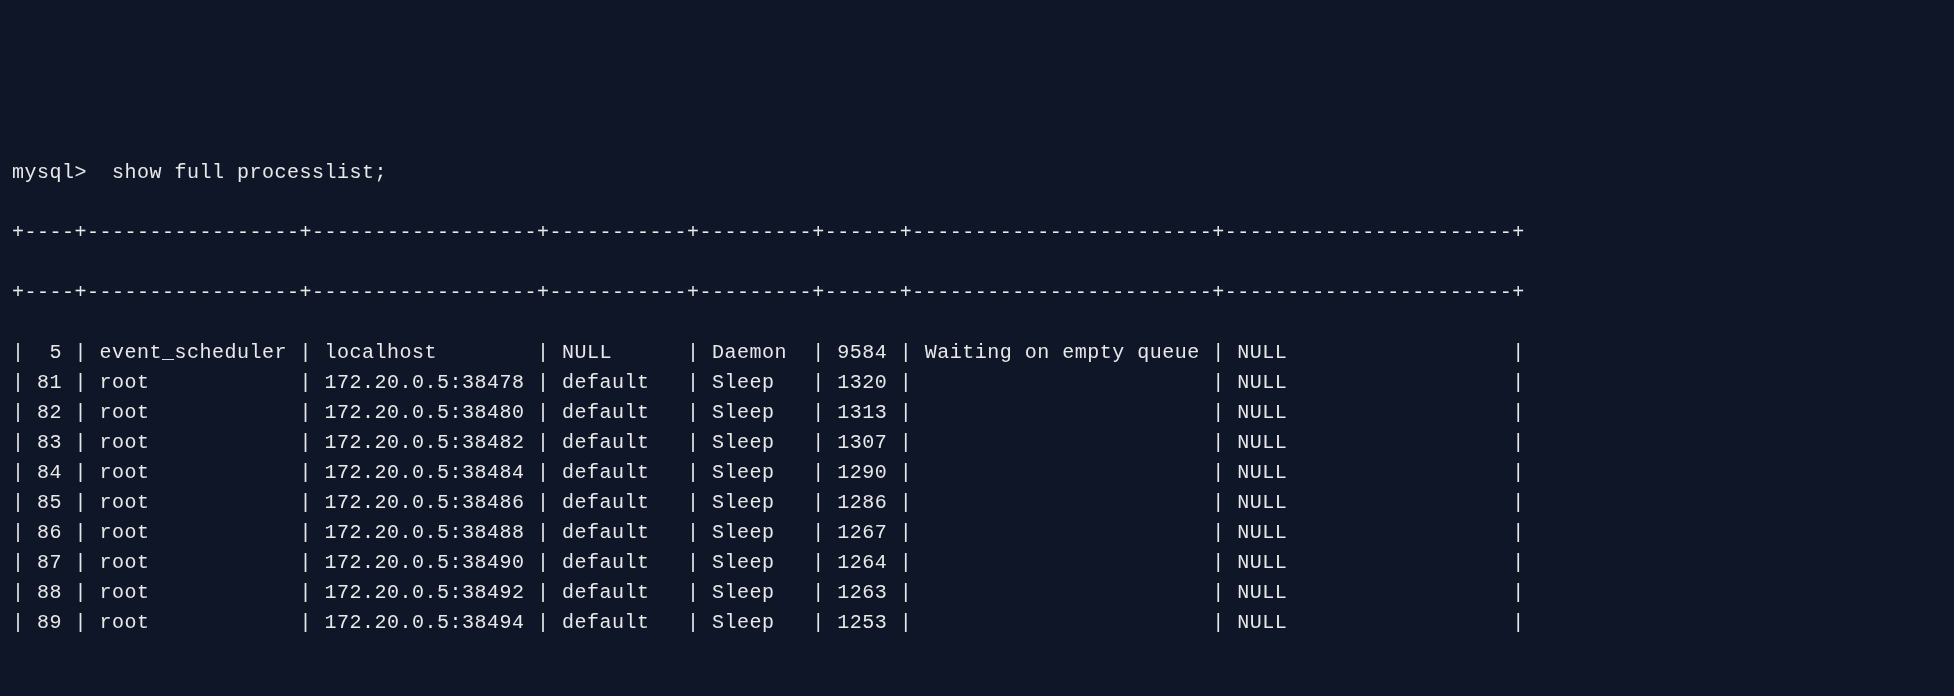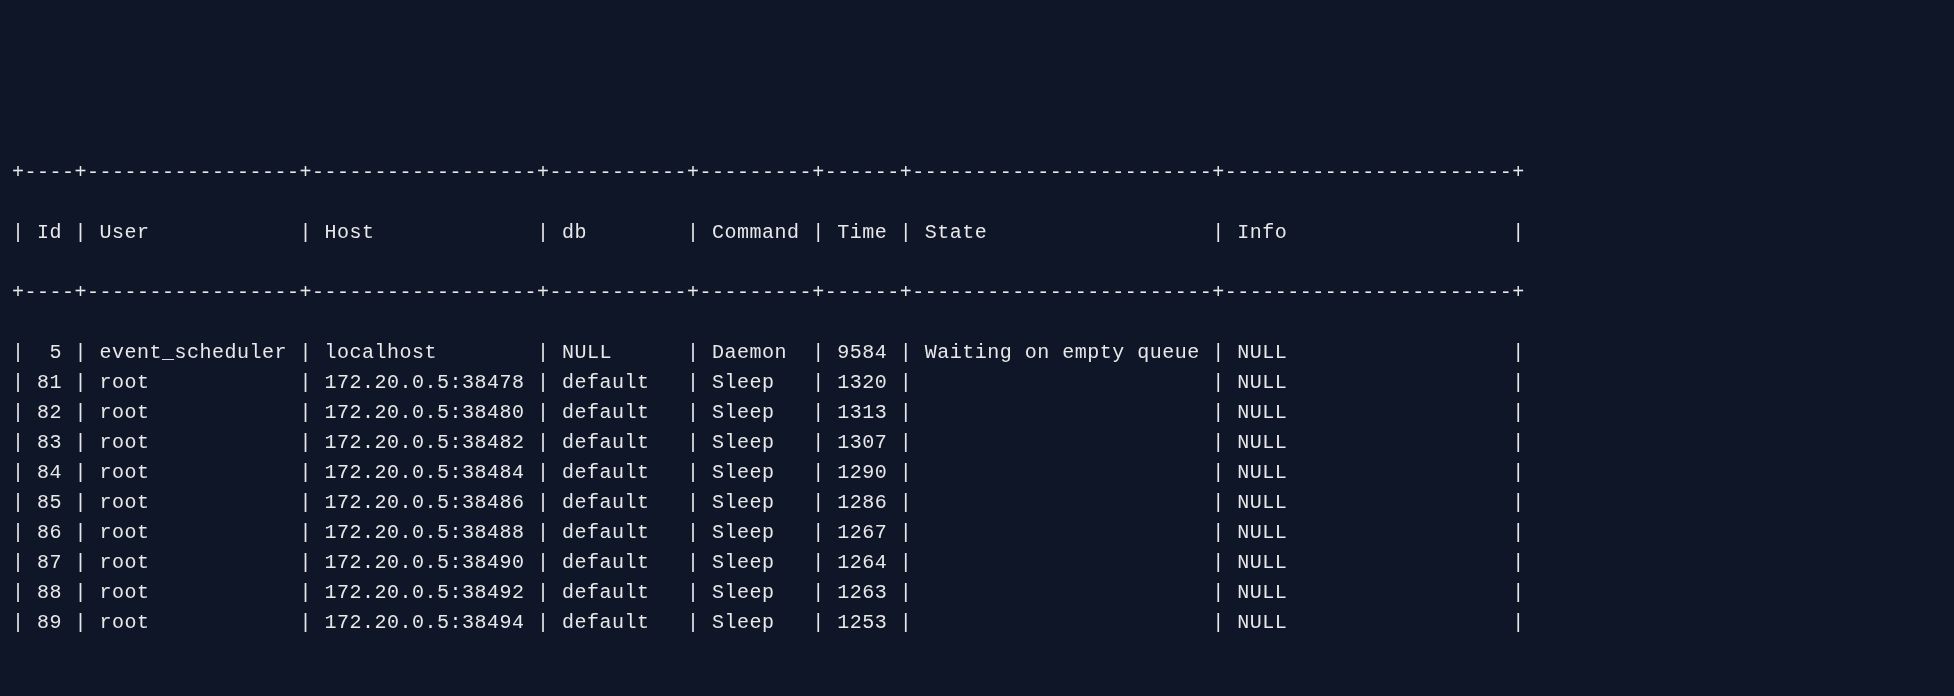--- a/index.html
+++ b/index.html
@@ -20,22 +20,22 @@
     .terminal-output {
       letter-spacing: 0.5px;
     }
   </style>
 </head>
 <body>
 
 
 
 <div class="terminal-output">
+<div>mysql&gt;  show full processlist;</div>
 <div>+----+-----------------+------------------+-----------+---------+------+------------------------+-----------------------+</div>
-<div>| Id | User            | Host             | db        | Command | Time | State                  | Info                  |</div>
 <div>+----+-----------------+------------------+-----------+---------+------+------------------------+-----------------------+</div>
 <div id="rows-container"><div>|  5 | event_scheduler | localhost        | NULL      | Daemon  | 9584 | Waiting on empty queue | NULL                  |</div><div>| 81 | root            | 172.20.0.5:38478 | default   | Sleep   | 1320 |                        | NULL                  |</div><div>| 82 | root            | 172.20.0.5:38480 | default   | Sleep   | 1313 |                        | NULL                  |</div><div>| 83 | root            | 172.20.0.5:38482 | default   | Sleep   | 1307 |                        | NULL                  |</div><div>| 84 | root            | 172.20.0.5:38484 | default   | Sleep   | 1290 |                        | NULL                  |</div><div>| 85 | root            | 172.20.0.5:38486 | default   | Sleep   | 1286 |                        | NULL                  |</div><div>| 86 | root            | 172.20.0.5:38488 | default   | Sleep   | 1267 |                        | NULL                  |</div><div>| 87 | root            | 172.20.0.5:38490 | default   | Sleep   | 1264 |                        | NULL                  |</div><div>| 88 | root            | 172.20.0.5:38492 | default   | Sleep   | 1263 |                        | NULL                  |</div><div>| 89 | root            | 172.20.0.5:38494 | default   | Sleep   | 1253 |                        | NULL                  |</div></div>
 
 
 </div>
 
 
 
 
 </body></html>

